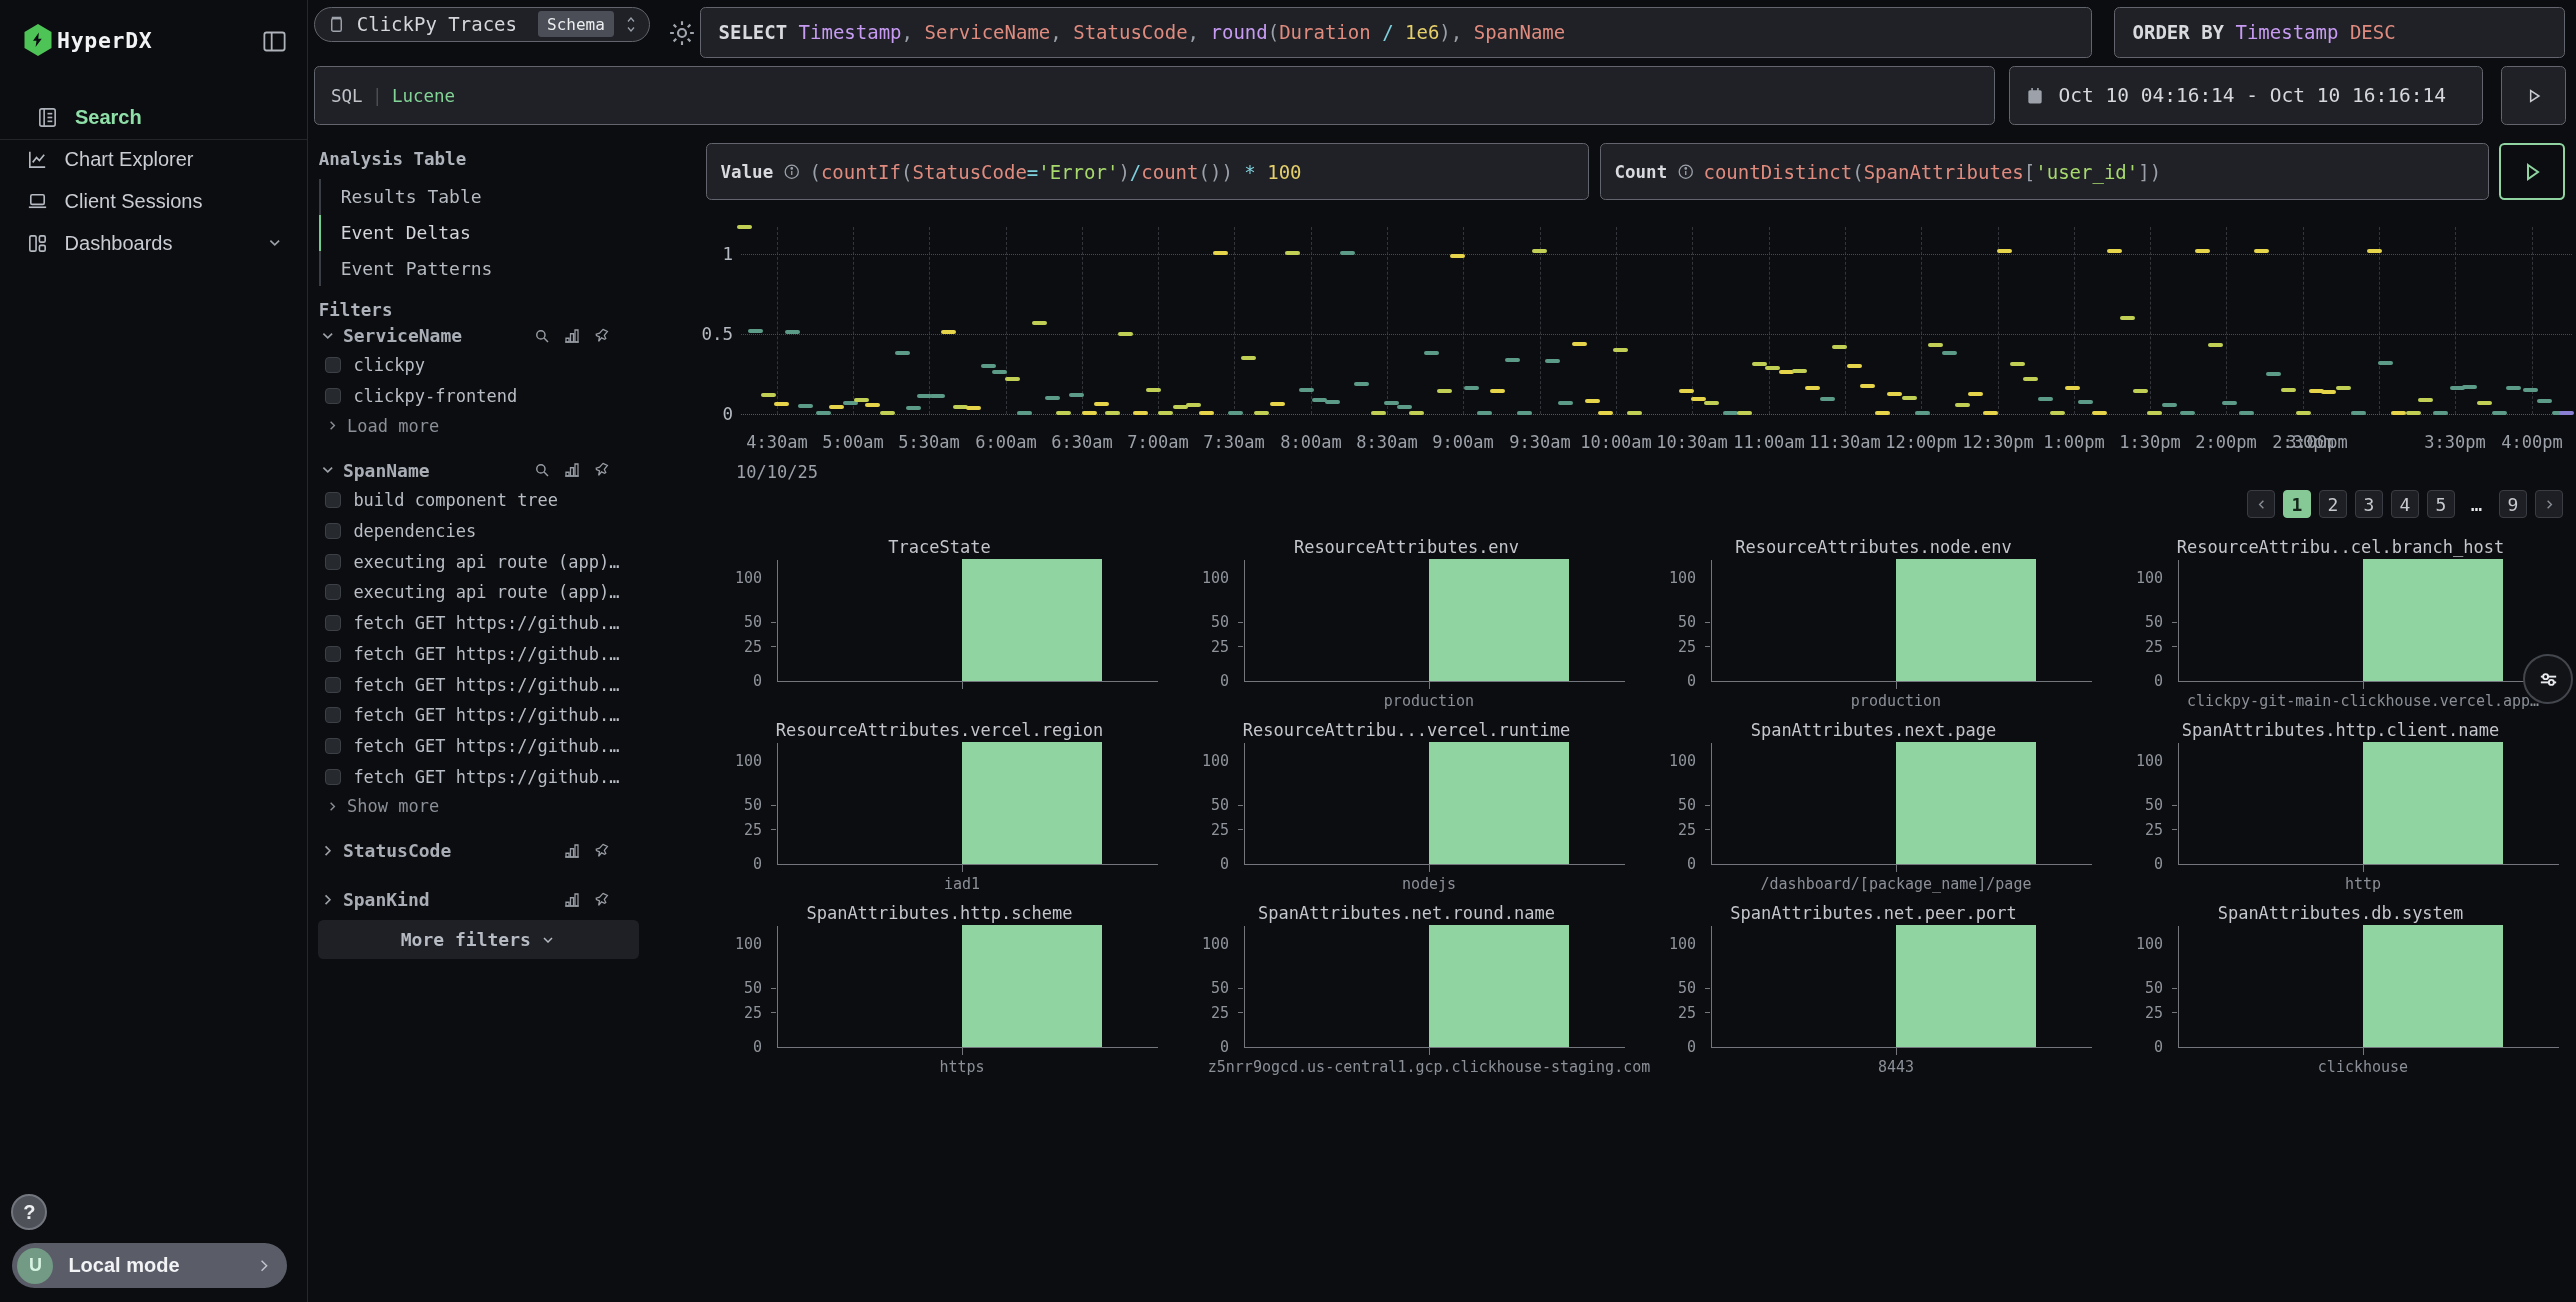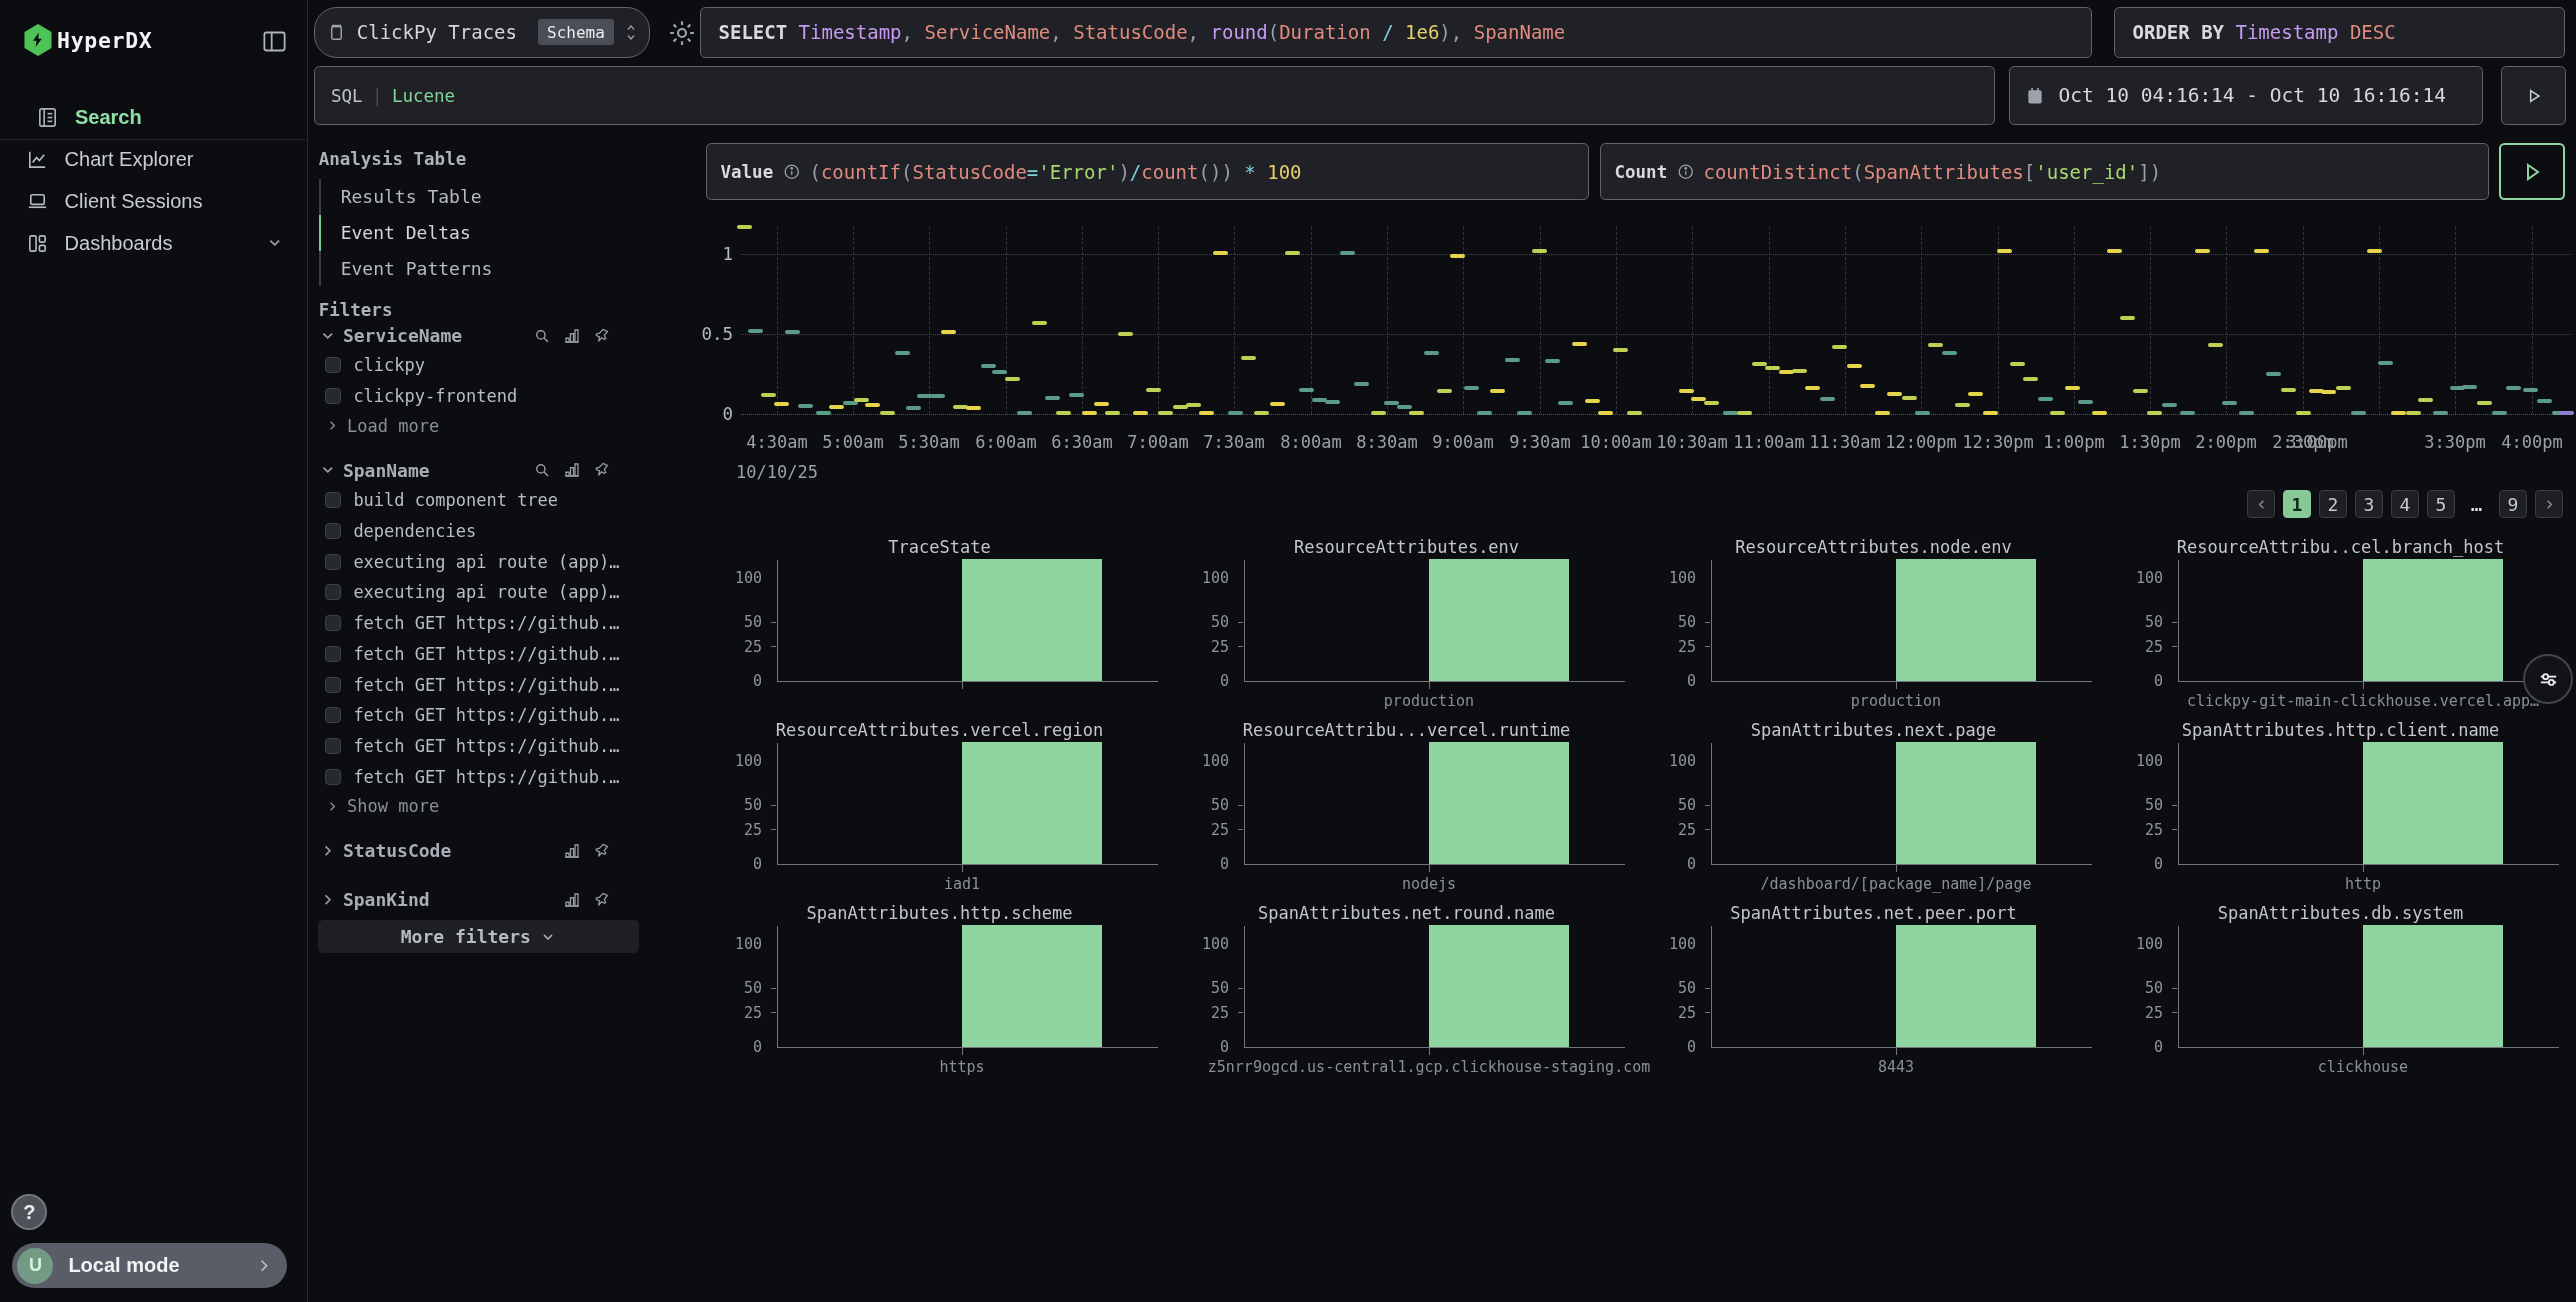--- a/index.html
+++ b/index.html
@@ -34,21 +34,21 @@
             font-size:20px;font-weight:bold;cursor:pointer;box-sizing:border-box;}
   #local-pill{position:absolute;left:12px;top:1243px;width:275px;height:45px;border-radius:23px;background:#5a5d68;
               display:flex;align-items:center;cursor:pointer;}
   #local-avatar{width:36px;height:36px;border-radius:50%;background:#729a85;margin-left:5.4px;display:flex;align-items:center;justify-content:center;
                 color:#d7f3e3;font-family:"Liberation Sans",sans-serif;font-size:18px;font-weight:bold;}
   #local-label{margin-left:15px;font-family:"Liberation Sans",sans-serif;font-size:20px;font-weight:bold;color:#f2f3f5;}
   #local-chevron{margin-left:auto;margin-right:15px;width:17.5px;height:17.5px;color:#c3c6cd;}
 
   
   .box{position:absolute;background:#1f2127;border:1.3px solid #62656d;border-radius:5.4px;box-sizing:border-box;display:flex;align-items:center;}
-  #source-box{left:314px;top:6.7px;width:336px;height:51px;padding:1px 12px;gap:10.8px;cursor:pointer;border-radius:23px;}
+  #source-box{left:314px;top:6.7px;width:336px;height:35px;padding:1px 12px;gap:10.8px;cursor:pointer;border-radius:23px;}
   #source-name{font-size:19px;color:#d4d6db;white-space:pre;}
   #schema-badge{margin-left:auto;background:#4b4e57;color:#eceef0;font-size:16px;padding:3.4px 9.4px;border-radius:3.4px;cursor:pointer;}
   .updown{display:flex;flex-direction:column;gap:1.3px;color:#9ca0a8;}
   .updown svg{width:12px;height:8px;}
   #gear-btn{position:absolute;left:667px;top:17.5px;width:30px;height:30px;color:#a0a4ac;cursor:pointer;}
   #sql-box{left:700px;top:6.7px;width:1392px;height:51px;padding:0 17.5px;white-space:pre;font-size:19px;cursor:text;}
   #order-box{left:2114px;top:6.7px;width:451px;height:51px;padding:0 17.5px;white-space:pre;font-size:19px;cursor:text;}
   .tk-kw{color:#d8dade;font-weight:bold;}
   .tk-id{color:#c79bf2;}
   .tk-fld{color:#e08b7e;}
@@ -88,21 +88,21 @@
   .fgroup-head{display:flex;align-items:center;gap:6.7px;cursor:pointer;padding:4px 0;}
   .fgroup-head .icon{width:17.5px;height:17.5px;color:#9ca0a8;}
   .fgroup-name{font-size:18px;font-weight:bold;color:#a9adb5;}
   .fgroup-icons{margin-left:auto;display:flex;gap:12px;padding-right:31px;}
   .fgroup-icons .icon{width:18px;height:18px;color:#989ca4;cursor:pointer;}
   .fitem{display:flex;align-items:center;gap:12px;padding:5.4px 0 5.4px 6.7px;cursor:pointer;}
   .cbx{width:16px;height:16px;border-radius:4px;background:#26292e;border:1.3px solid #3d4047;box-sizing:border-box;cursor:pointer;}
   .fitem-label{font-size:17px;color:#b9bdc5;white-space:nowrap;overflow:hidden;text-overflow:ellipsis;max-width:269px;}
   .fmore{display:flex;align-items:center;gap:6.7px;padding:4px 0 0 6.7px;font-size:17px;color:#8b8f98;cursor:pointer;}
   .fmore .icon{width:15px;height:15px;color:#8b8f98;}
-  #more-filters-btn{position:absolute;left:4px;top:779px;width:321px;height:33px;background:#1e2025;border-radius:5.4px;
+  #more-filters-btn{position:absolute;left:4px;top:779px;width:321px;height:39px;background:#1e2025;border-radius:5.4px;
                     display:flex;align-items:center;justify-content:center;gap:9.4px;font-size:18px;font-weight:bold;color:#b7bbc3;cursor:pointer;}
   #more-filters-btn .icon{width:16px;height:16px;}
 
   
   #delta-ylabels{position:absolute;left:675px;top:222px;width:58px;height:193px;}
   #delta-ylabels div{position:absolute;right:0;transform:translateY(-50%);font-size:17.5px;color:#b4b8c0;}
   #delta-plot{position:absolute;left:741px;top:222px;width:1831px;height:193px;}
   .vgrid{position:absolute;top:5.4px;height:187px;border-left:1.3px dashed #32353b;}
   .hgrid{position:absolute;left:0;width:1831px;border-top:1.3px dotted #46494f;}
   .hgrid.base{border-top:1.3px dotted #54575e;}

